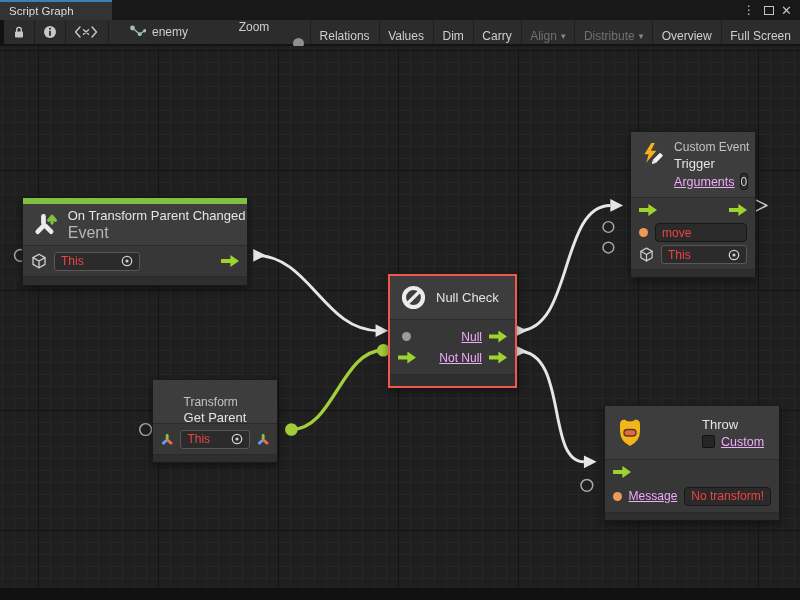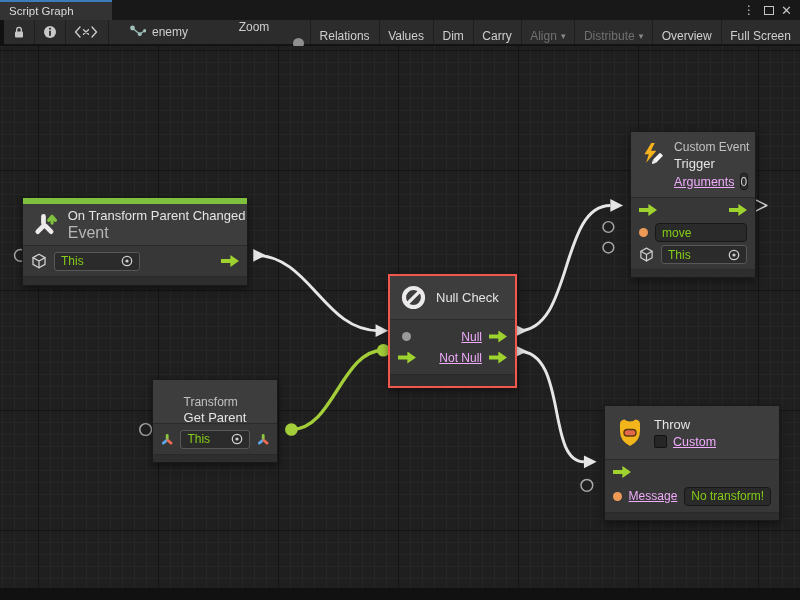--- a/index.html
+++ b/index.html
@@ -65,21 +65,21 @@
   .row{display:flex;align-items:center;gap:7px;padding:0 8px;}
   .label{font-size:12px;color:#f0abfc;white-space:nowrap;text-decoration:underline;}
   .spacer{flex:1;}
   .flow-arrow{width:18px;height:12px;background:var(--green);
     clip-path:polygon(0 34%,52% 34%,52% 0,100% 50%,52% 100%,52% 66%,0 66%);}
   .dot{border-radius:50%;}
   .dot.gray{width:9px;height:9px;background:#9a9a9a;}
   .dot.orange{width:9px;height:9px;background:var(--orange);}
   .field{display:flex;align-items:center;gap:4px;background:var(--field);
     border:1px solid var(--field-border);border-radius:3px;height:19px;padding:0 6px;
-    font-size:12px;color:#84cc16;white-space:nowrap;}
+    font-size:12px;color:#ef4444;white-space:nowrap;}
   .field.dark{border-color:#171717;background:#2a2a2a;border-radius:4px;}
   .field .fx{flex:1;}
   .mini-field{width:17px;height:17px;display:flex;align-items:center;justify-content:center;
     background:#2e2e2e;border:1px solid #181818;border-radius:3px;font-size:12px;color:#d0d0d0;}
   .checkbox{width:13px;height:13px;background:#262626;border:1px solid #121212;border-radius:2px;}
   svg .stroke{stroke:#cfcfcf;fill:none;stroke-width:1.3;stroke-linecap:round;stroke-linejoin:round;}
 </style>
 </head>
 <body>
 
@@ -346,21 +346,21 @@
       </div>
       <div class="ftr" style="height:8px;margin-top:3px;"></div>
     </div>
 
     <div class="node" style="left:604px;top:359px;width:176px;">
       <div class="hdr" style="height:54px;">
         <svg width="30" height="32" viewBox="0 0 30 32">
           <path d="M5 7 q0 -4 4.5 -4.5 q2 2 5.5 2 q3.5 0 5.5 -2 Q25 3 25 7 v7 q0 10 -10 15 Q5 24 5 14 z" fill="#f2b61c"></path>
           <rect x="9" y="12.5" width="12" height="6.5" rx="3.2" fill="#e2674b" stroke="#5c3a10" stroke-width="1.4"></rect>
         </svg>
-        <div class="tcol" style="gap:3px;">
+        <div class="tcol" style="gap:3px;margin-left:48px;">
           <span class="title">Throw</span>
           <span style="display:flex;align-items:center;gap:6px;">
             <span class="checkbox"></span>
             <span class="label" style="font-size:12.5px;">Custom</span>
           </span>
         </div>
       </div>
       <div class="row" style="height:24px;">
         <span class="flow-arrow"></span>
       </div>

